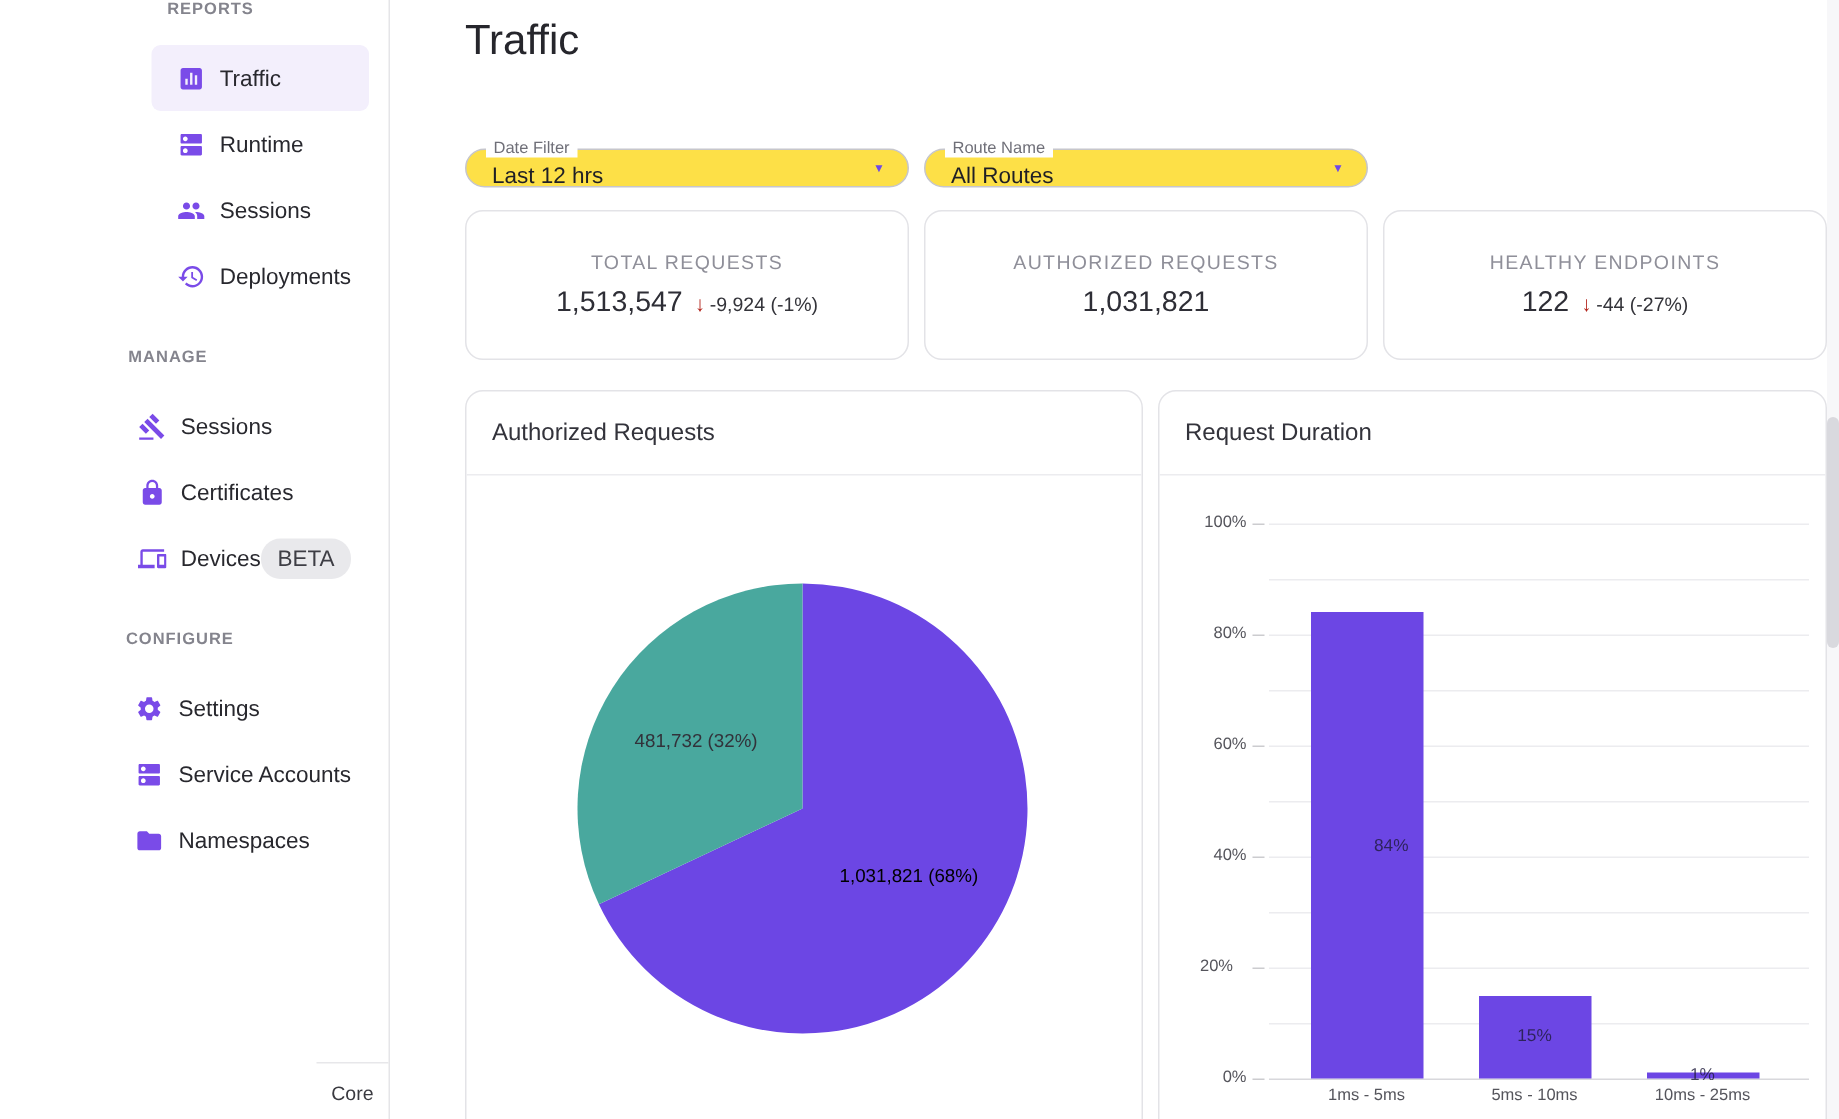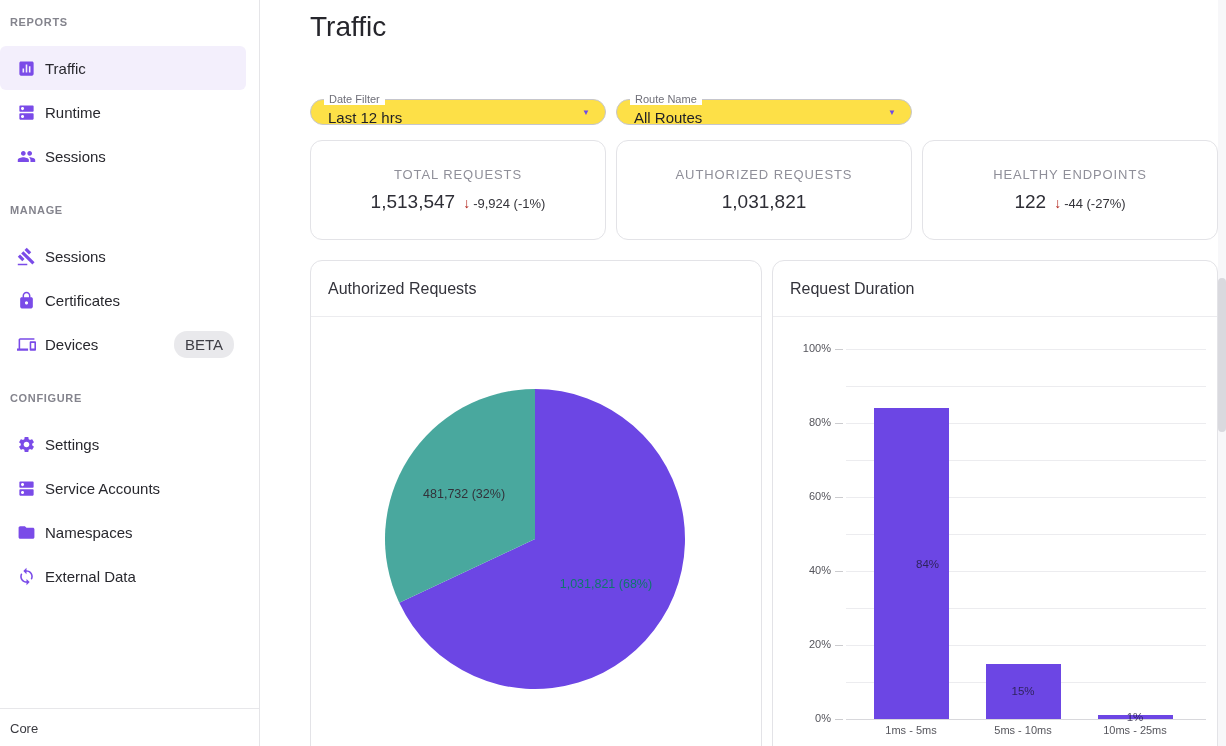--- a/index.html
+++ b/index.html
@@ -4,21 +4,21 @@
 <style>
   * { box-sizing: border-box; }
   html,body { margin:0; padding:0; }
   body {
     width:1226px; height:746px; overflow:hidden; background:#fff;
     font-family:"Liberation Sans", sans-serif; display:flex; position:relative;
     -webkit-font-smoothing:antialiased;
   }
   
   .sidebar { width:260px; min-width:260px; border-right:1px solid #e5e5e8;
-    display:flex; flex-direction:column; padding-top:16px; background:#fff; }
+    display:flex; flex-direction:column; padding-top:0; background:#fff;align-items:flex-end; }
   .section-label { font-size:11px; font-weight:700; color:#84848D;
     letter-spacing:.06em; margin:0 0 18px 10px; }
   .section + .section .section-label { margin-top:26px; }
   .nav-item { height:44px; display:flex; align-items:center;
     padding:0 12px 0 16px; margin-right:13px; border-radius:6px; cursor:pointer; }
   .nav-item.active { background:#F3EFFC; }
   .nav-icon { width:20px; height:20px; margin-right:9px; display:flex;
     align-items:center; justify-content:center; flex:none; }
   .nav-icon svg { width:19px; height:19px; fill:#7A4BE8; }
   .http-text { font-size:8px; font-weight:700; fill:#7A4BE8; letter-spacing:.2px; }
@@ -104,20 +104,28 @@
 
     <div class="nav-item">
       <span class="nav-icon">
         <svg viewBox="0 0 24 24">
             <path d="M16 11c1.66 0 2.99-1.34 2.99-3S17.66 5 16 5c-1.66 0-3 1.34-3 3s1.34 3 3 3zm-8 0c1.66 0 2.99-1.34 2.99-3S9.66 5 8 5C6.34 5 5 6.34 5 8s1.34 3 3 3zm0 2c-2.33 0-7 1.17-7 3.5V19h14v-2.5c0-2.33-4.67-3.5-7-3.5zm8 0c-.29 0-.62.02-.97.05 1.16.84 1.97 1.97 1.97 3.45V19h6v-2.5c0-2.33-4.67-3.5-7-3.5z"></path>
           </svg>
       </span>
       <span class="nav-label">Sessions</span>
     </div>
 
+    <div class="nav-item">
+      <span class="nav-icon">
+        <svg viewBox="0 0 24 24">
+            <path d="M13 3c-4.97 0-9 4.03-9 9H1l3.89 3.89.07.14L9 12H6c0-3.87 3.13-7 7-7s7 3.13 7 7-3.13 7-7 7c-1.93 0-3.68-.79-4.94-2.06l-1.42 1.42C8.27 19.99 10.51 21 13 21c4.97 0 9-4.03 9-9s-4.03-9-9-9zm-1 5v5l4.28 2.54.72-1.21-3.5-2.08V8H12z"></path>
+          </svg>
+      </span>
+      <span class="nav-label">Deployments</span>
+    </div>
   </div>
 
   <div class="section">
     <div class="section-label">MANAGE</div>
 
 
     <div class="nav-item">
       <span class="nav-icon">
         <svg viewBox="0 0 24 24">
             <path d="M1 21h12v2H1zM5.245 8.07l2.83-2.827 14.14 14.142-2.828 2.828zM12.317 1l5.657 5.656-2.83 2.83-5.654-5.66zM3.825 9.485l5.657 5.657-2.828 2.828-5.657-5.657z"></path>
@@ -169,28 +177,20 @@
 
     <div class="nav-item">
       <span class="nav-icon">
         <svg viewBox="0 0 24 24">
             <path d="M10 4H4c-1.1 0-1.99.9-1.99 2L2 18c0 1.1.9 2 2 2h16c1.1 0 2-.9 2-2V8c0-1.1-.9-2-2-2h-8l-2-2z"></path>
           </svg>
       </span>
       <span class="nav-label">Namespaces</span>
     </div>
 
-    <div class="nav-item">
-      <span class="nav-icon">
-        <svg viewBox="0 0 24 24">
-            <path d="M12 4V1L8 5l4 4V6c3.31 0 6 2.69 6 6 0 1.01-.25 1.97-.7 2.8l1.46 1.46C19.54 15.03 20 13.57 20 12c0-4.42-3.58-8-8-8zm0 14c-3.31 0-6-2.69-6-6 0-1.01.25-1.97.7-2.8L5.24 7.74C4.46 8.97 4 10.43 4 12c0 4.42 3.58 8 8 8v3l4-4-4-4v3z"></path>
-          </svg>
-      </span>
-      <span class="nav-label">External Data</span>
-    </div>
   </div>
 
   <div class="sidebar-footer">Core</div>
 </nav>
 
 <main class="main">
 
   <h1 class="page-title">Traffic</h1>
 
   <div class="filters">
@@ -235,40 +235,40 @@
     </div>
   </div>
 
   <div class="charts">
 
     <div class="chart-card pie-card">
       <div class="chart-header">Authorized Requests</div>
       <div class="chart-body" id="pie-body"><svg width="452" height="503">
             <path d="M 224 222 L 224 72 A 150 150 0 1 1 88.27594213009704 285.8668937347608 Z" fill="#6C46E4"></path>
             <path d="M 224 222 L 88.27594213009704 285.8668937347608 A 150 150 0 0 1 223.99999999999997 72 Z" fill="#49A89E"></path>
-          </svg><div class="pie-label" style="left: 294.924px; top: 267.009px; color: #0f766e;">1,031,821 (68%)</div><div class="pie-label" style="left: 153.076px; top: 176.991px; color: rgb(50, 50, 58);">481,732 (32%)</div></div>
+          </svg><div class="pie-label" style="left: 294.924px; top: 267.009px; color: #000000;">1,031,821 (68%)</div><div class="pie-label" style="left: 153.076px; top: 176.991px; color: rgb(50, 50, 58);">481,732 (32%)</div></div>
     </div>
 
     <div class="chart-card bar-card">
       <div class="chart-header">Request Duration</div>
       <div class="chart-body" id="bar-body">
           <div class="gridline base" style="left: 73px; width: 360px; top: 402px;"></div>
           <div class="gridline" style="left: 73px; width: 360px; top: 365px;"></div>
           <div class="gridline" style="left: 73px; width: 360px; top: 328px;"></div>
           <div class="gridline" style="left: 73px; width: 360px; top: 291px;"></div>
           <div class="gridline" style="left: 73px; width: 360px; top: 254px;"></div>
           <div class="gridline" style="left: 73px; width: 360px; top: 217px;"></div>
           <div class="gridline" style="left: 73px; width: 360px; top: 180px;"></div>
           <div class="gridline" style="left: 73px; width: 360px; top: 143px;"></div>
           <div class="gridline" style="left: 73px; width: 360px; top: 106px;"></div>
           <div class="gridline" style="left: 73px; width: 360px; top: 69px;"></div>
           <div class="gridline" style="left: 73px; width: 360px; top: 32px;"></div>
           <div class="ylabel" style="left: 18px; top: 395px;">0%</div>
           <div class="tickmark" style="left: 62px; top: 402px;"></div>
-          <div class="ylabel" style="left: 18px; top: 321px;">20%</div>
+          <div class="ylabel" style="left: 18px; top: 321px; text-align: center;">20%</div>
           <div class="tickmark" style="left: 62px; top: 328px;"></div>
           <div class="ylabel" style="left: 18px; top: 247px;">40%</div>
           <div class="tickmark" style="left: 62px; top: 254px;"></div>
           <div class="ylabel" style="left: 18px; top: 173px;">60%</div>
           <div class="tickmark" style="left: 62px; top: 180px;"></div>
           <div class="ylabel" style="left: 18px; top: 99px;">80%</div>
           <div class="tickmark" style="left: 62px; top: 106px;"></div>
           <div class="ylabel" style="left: 18px; top: 25px;">100%</div>
           <div class="tickmark" style="left: 62px; top: 32px;"></div>
           <div class="bar" style="left: 100.5px; width: 75px; top: 91.2px; height: 310.8px; background: rgb(108, 70, 228);"></div>

